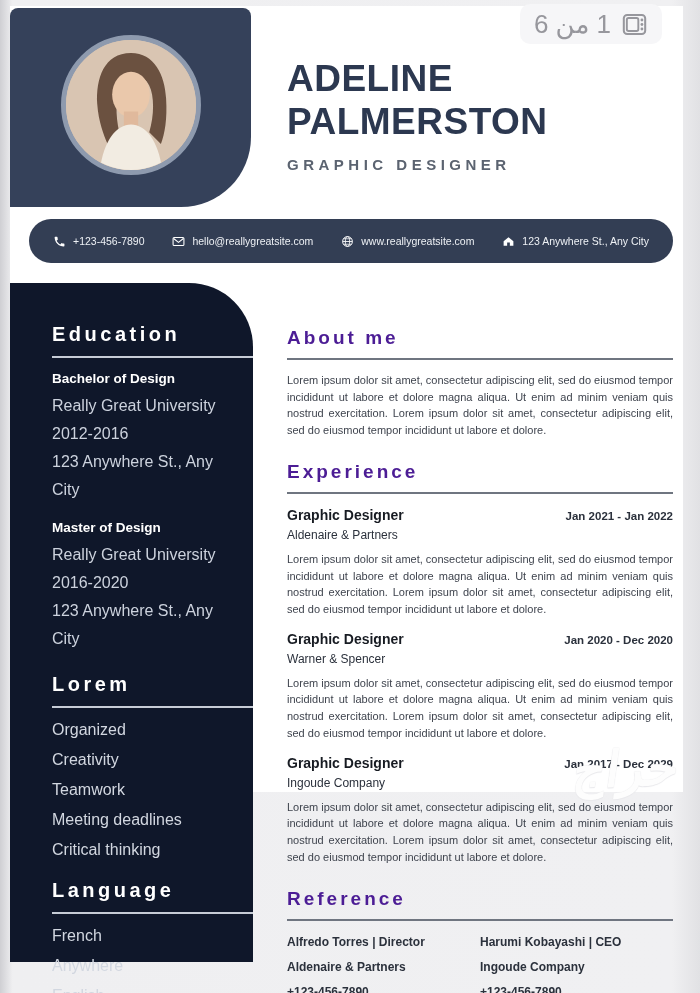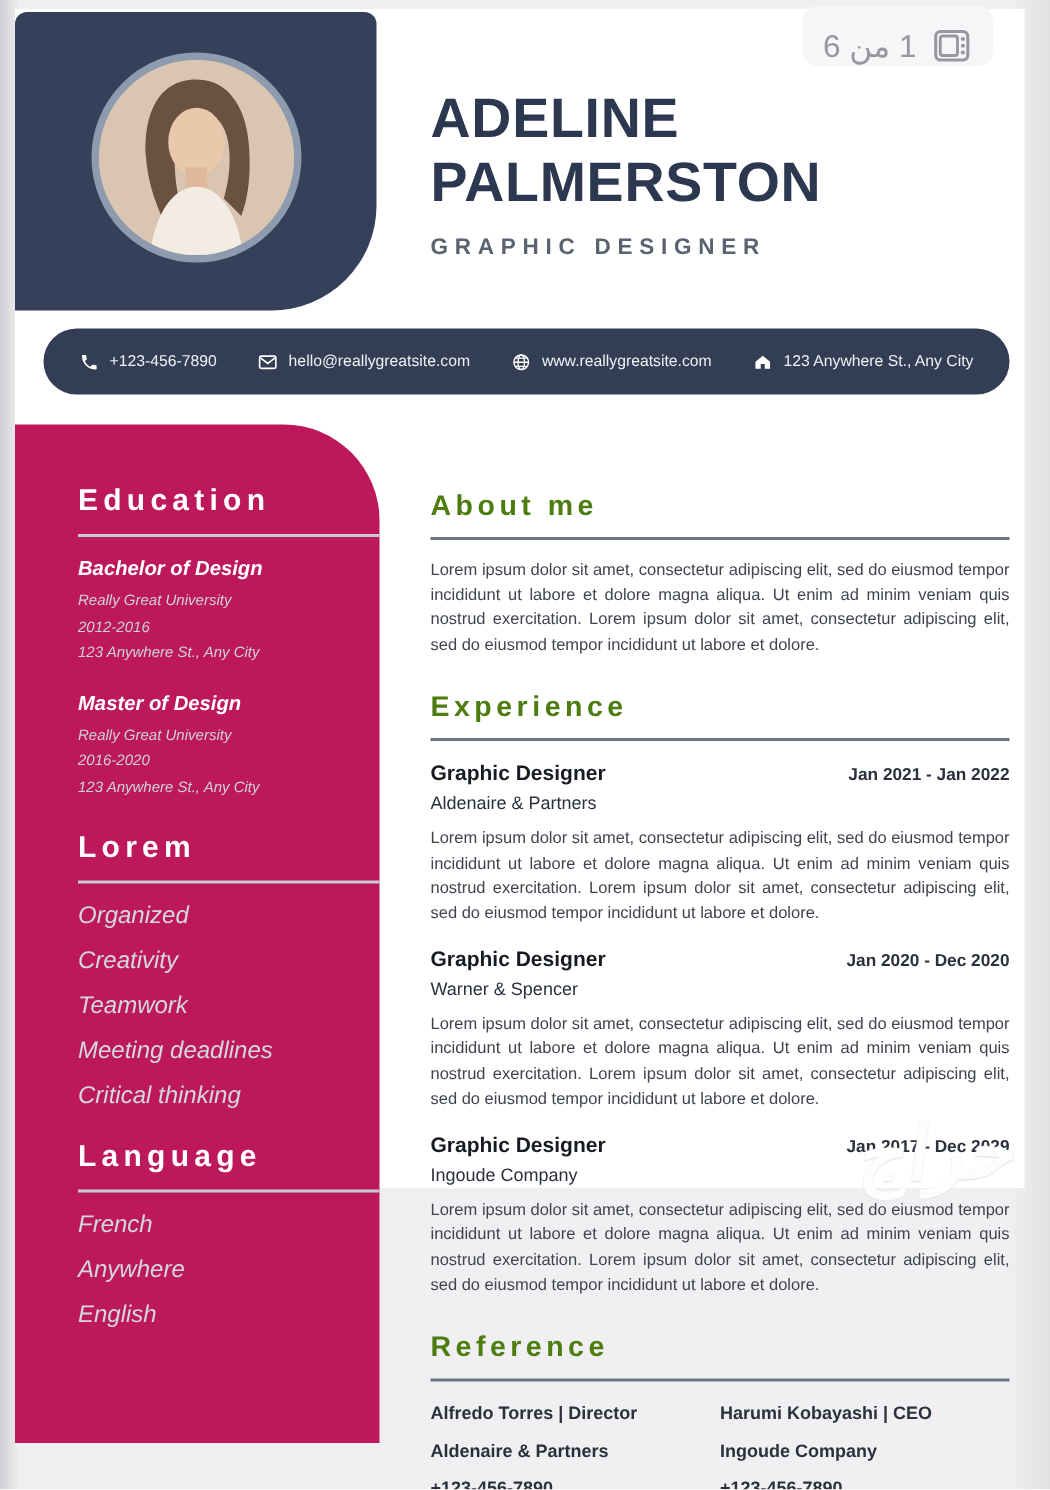--- a/index.html
+++ b/index.html
@@ -22,61 +22,61 @@
     width:140px; height:140px; border-radius:50%;
     border:5px solid #8e9aae; overflow:hidden; background:#d9c5b2;
     margin-top:-6px;
   }
   .avatar-ring svg { display:block; width:100%; height:100%; }
 
   
   .page-badge {
     position:absolute; right:38px; top:4px; height:40px;
     background:rgba(246,246,248,0.95); border-radius:10px;
-    display:flex; align-items:flex-end; gap:10px; padding:0 14px;
-    color:#97979d; font-size:21px;
+    display:flex; align-items:center; gap:10px; padding:0 14px;
+    color:#97979d; font-size:26px;
   }
   .page-badge svg { width:27px; height:27px; }
 
   
   .name-block { position:absolute; left:277px; top:52px; width:390px; }
   .name-line { font-size:37px; font-weight:bold; color:#2c3850; letter-spacing:0.5px; line-height:1.16; }
   .job-title { margin-top:12px; font-size:15px; font-weight:600; letter-spacing:4.5px; color:#5b6370; }
 
   
   .contact-bar {
     position:absolute; left:19px; top:213px; width:644px; height:44px;
     background:#333e54; border-radius:22px;
     display:flex; align-items:center; justify-content:space-between; padding:0 24px;
   }
   .contact-item { display:flex; align-items:center; gap:7px; color:#eef1f5; font-size:10.5px; white-space:nowrap; }
   .contact-item svg { width:13px; height:13px; flex:0 0 auto; }
 
   
   .sidebar {
     position:absolute; left:0px; top:277px; width:243px; height:679px;
-    background:#be185d; border-radius:0 64px 0 0;
+    background:#0f172a; border-radius:0 64px 0 0;
     padding:40px 0 0 42px; color:#fff;
   }
   .side-heading { font-size:20px; font-weight:bold; letter-spacing:3.5px; color:#ffffff;
     border-bottom:2px solid #c6ccd6; padding-bottom:10px; margin-right:0; }
   .side-section { margin-bottom:20px; }
-  .side-body { padding-top:13px; padding-right:19px;font-style:italic; }
+  .side-body { padding-top:13px; padding-right:19px; }
   .edu-item { margin-bottom:16px; }
   .edu-degree { font-size:13.5px; font-weight:bold; color:#ffffff; margin-bottom:6px; }
-  .edu-line { font-size:10px; color:#ccd2dd; line-height:1.75; }
+  .edu-line { font-size:16px; color:#ccd2dd; line-height:1.75; }
   .cert-list { list-style:none; }
   .cert-list li { position:relative; padding-left:17px; font-size:12px; color:#d2d7e0; line-height:1.45; margin-bottom:10px; }
   .cert-list li::before { content:"•"; position:absolute; left:2px; top:0; color:#d2d7e0; }
   .plain-list { list-style:none; }
   .plain-list li { font-size:16px; color:#d2d7e0; margin-bottom:12px; }
 
   
   .main { position:absolute; left:277px; top:277px; width:386px; padding-top:44px; }
-  .main-heading { font-size:19px; font-weight:bold; letter-spacing:3px; color:#4d7c0f;
+  .main-heading { font-size:19px; font-weight:bold; letter-spacing:3px; color:#4c1d95;
     border-bottom:2px solid #6f7580; padding-bottom:9px; }
   .para { margin-top:12px; font-size:11px; line-height:1.52; color:#3f444e; text-align:justify; }
   .section { margin-bottom:22px; }
   .job { margin-top:13px; }
   .job-head { display:flex; justify-content:space-between; align-items:baseline; }
   .job-title-text { font-size:14px; font-weight:bold; color:#171b22; }
   .job-dates { font-size:11.5px; font-weight:600; color:#2b313c; }
   .job-company { font-size:12px; color:#2b313c; margin-top:5px; }
   .job .para { margin-top:9px; }
   .ref-cols { display:flex; margin-top:14px; }

